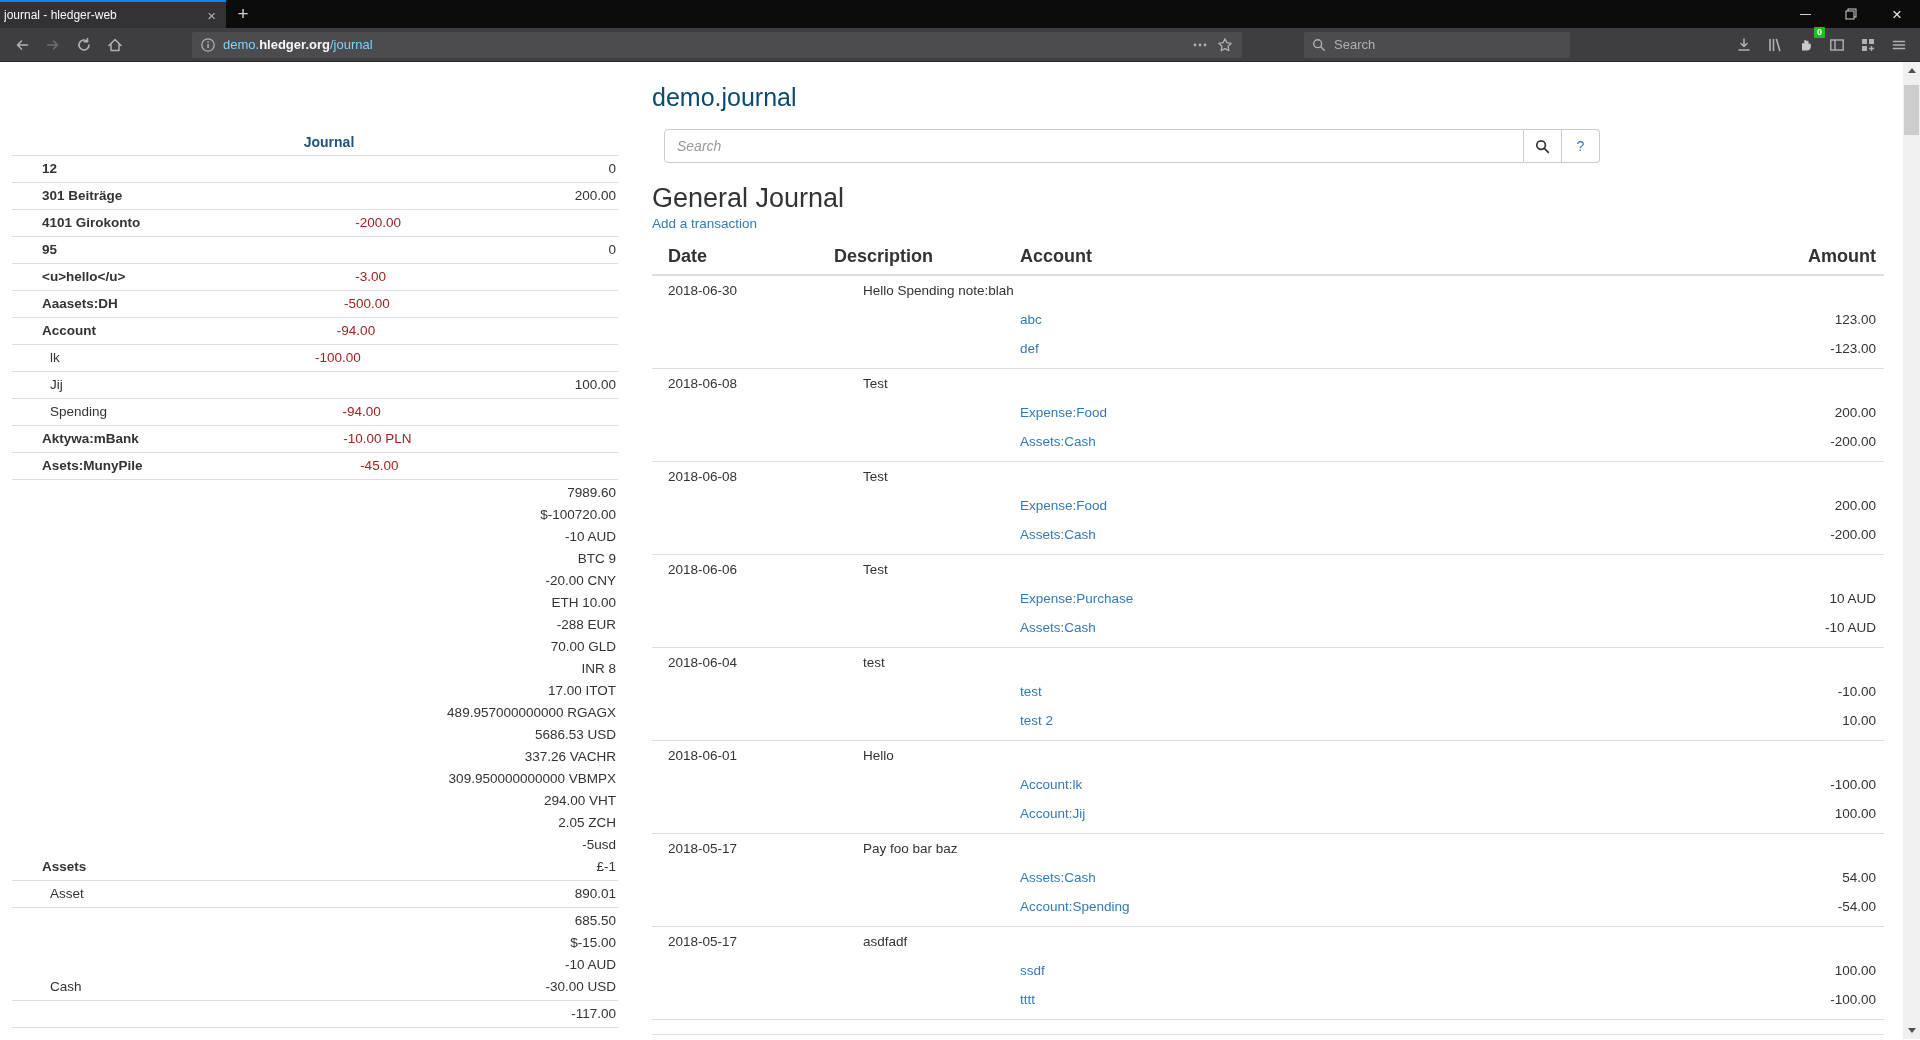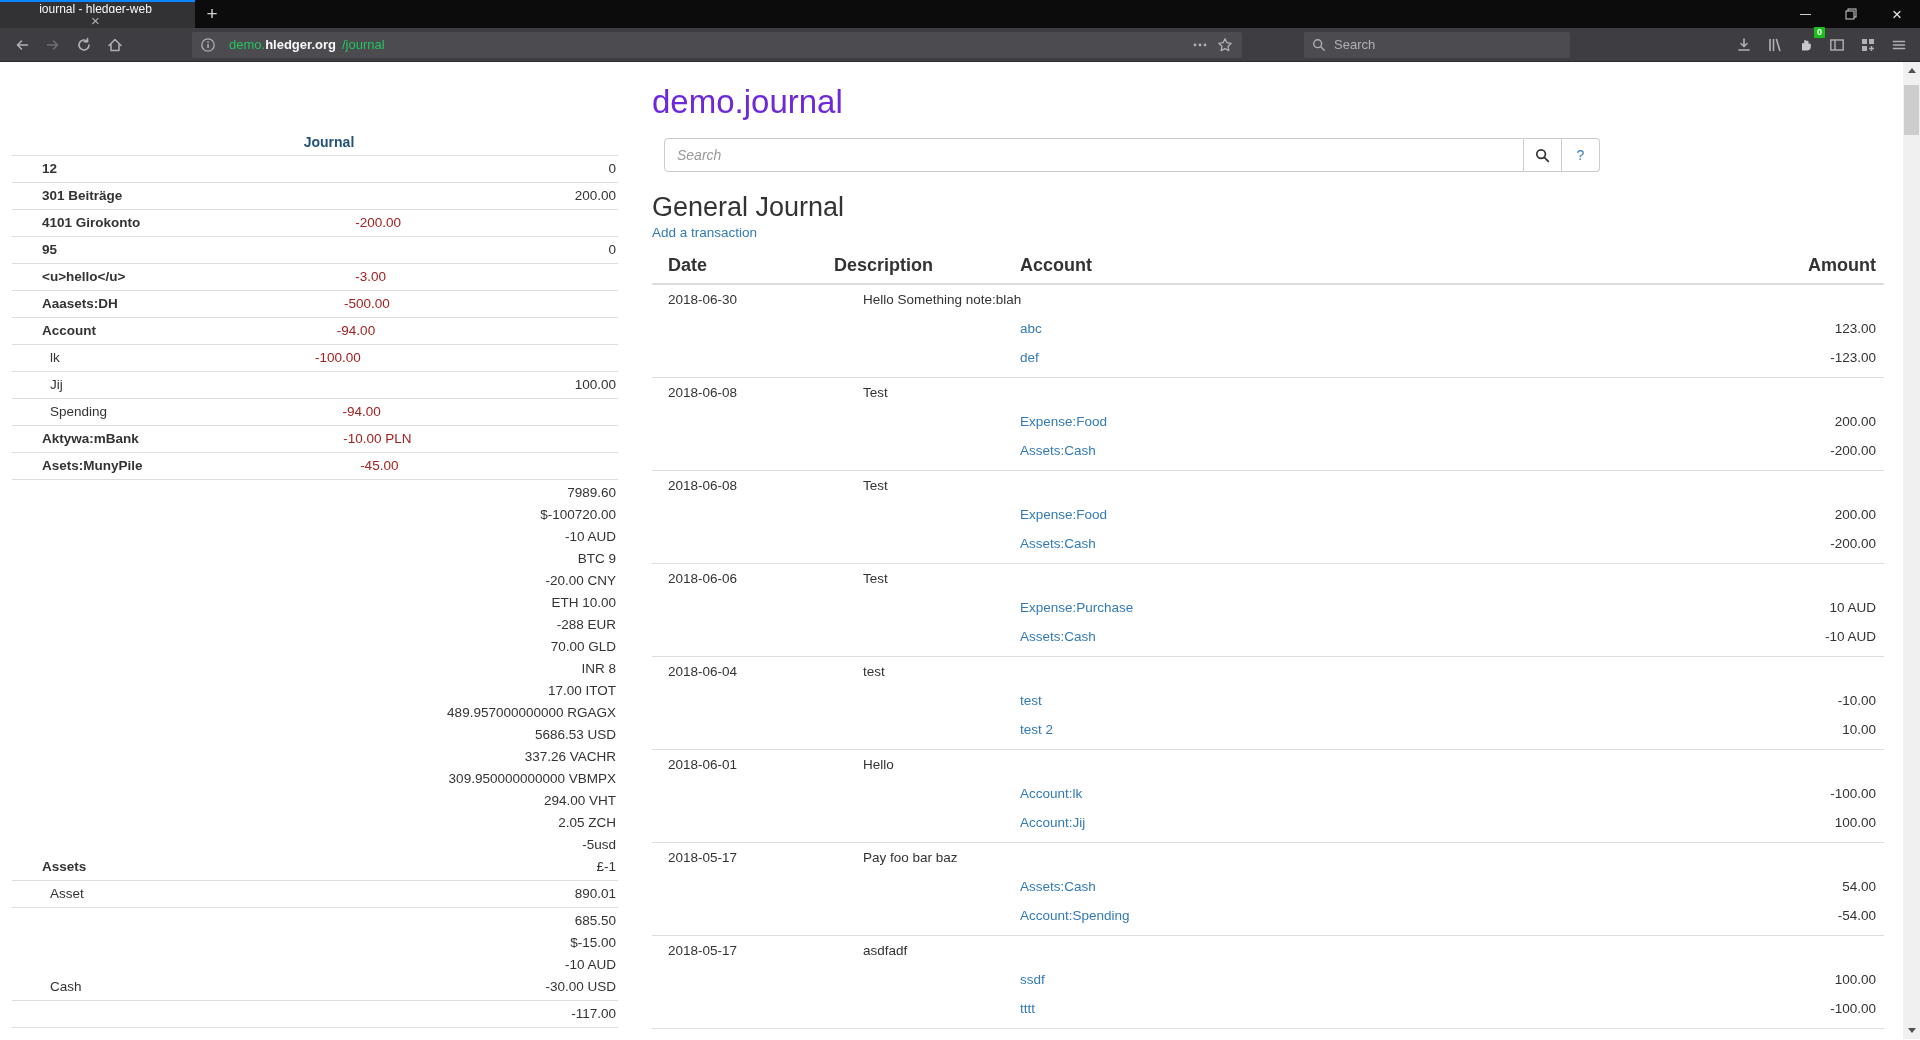--- a/index.html
+++ b/index.html
@@ -1,36 +1,36 @@
 <!DOCTYPE html>
 <html><head>
 <meta charset="utf-8">
 <style>
   html,body{margin:0;padding:0;}
   body{width:1920px;height:1040px;overflow:hidden;background:#fff;
        font-family:"Liberation Sans",sans-serif;color:#333;}
   
   .titlebar{height:28px;background:#0c0c0d;display:flex;align-items:stretch;}
-  .tab{width:195px;background:#323234;border-top:2px solid #0a84ff;display:flex;align-items:center;
-       padding:0 8px 0 4px;color:#f9f9fa;font-size:12px;box-sizing:border-box;flex-direction:column;}
+  .tab{width:226px;background:#323234;border-top:2px solid #0a84ff;display:flex;align-items:center;
+       padding:0 8px 0 4px;color:#f9f9fa;font-size:12px;box-sizing:border-box;}
   .tab-title{flex:1;white-space:nowrap;overflow:hidden;}
   .tab-close{color:#b1b1b3;font-size:15px;line-height:1;padding:0 2px;cursor:default;}
   .newtab{width:34px;color:#d0d0d3;font-size:19px;display:flex;align-items:center;justify-content:center;}
   .win-controls{margin-left:auto;display:flex;}
   .win-btn{width:46px;display:flex;align-items:center;justify-content:center;color:#e6e6e6;}
   .min-glyph{width:11px;height:1px;background:#d0d0d3;display:block;}
   .close-glyph{font-size:17px;line-height:1;color:#e6e6e6;}
   .toolbar{height:34px;background:#3d3d42;border-bottom:1px solid #2a2a2e;display:flex;align-items:center;
            padding:0 6px;box-sizing:border-box;}
   .tool-btn{width:31px;height:28px;display:flex;align-items:center;justify-content:center;border-radius:2px;}
   .spacer62{width:62px;}
   .field{background:#4b4b50;border-radius:2px;height:26px;display:flex;align-items:center;box-sizing:border-box;}
   .urlbar{width:1050px;padding:0 8px;}
   .url-text{font-size:13px;margin-left:7px;white-space:nowrap;}
-  .url-dim{color:#22c55e;margin-left:6px;}
+  .url-dim{color:#7dd3fc;}
   .url-host{color:#f9f9fa;font-weight:bold;}
   .url-flex{flex:1;}
   .searchfield{width:266px;margin-left:62px;padding:0 8px;}
   .sf-placeholder{color:#b1b1b3;font-size:13px;margin-left:8px;}
   .right-icons{margin-left:auto;display:flex;align-items:center;}
   .badge-wrap{position:relative;}
   .ext-badge{position:absolute;top:-4px;right:-4px;background:#1dbf1d;color:#fff;font-size:9px;
              line-height:11px;padding:0 3px;border-radius:1px;font-weight:bold;}
   
   .content{position:relative;height:977px;background:#fff;overflow:hidden;}
@@ -46,21 +46,21 @@
   .sb-title{color:#23527c;font-weight:bold;font-size:14px;padding:2px 0 5px 28px;
             border-bottom:1px solid #ddd;cursor:pointer;text-align:center;}
   .acct-row{display:flex;border-bottom:1px solid #ddd;padding:2px 0;line-height:22px;}
   .acct-name{flex:0 0 auto;align-self:flex-end;color:#333;text-decoration:none;cursor:pointer;}
   .lvl1{padding-left:30px;font-weight:bold;}
   .lvl2{padding-left:38px;}
   .acct-amts{flex:1;text-align:right;padding-right:2px;color:#333;}
   .neg{color:#a22222;text-align:center;}
   
   .main{position:absolute;left:652px;top:0;width:1232px;}
-  h1{margin:21px 0 0 0;font-size:33px;font-weight:500;color:#6d28d9;}
+  h1{margin:21px 0 0 0;font-size:25px;font-weight:500;color:#0c4a6e;}
   .searchrow{margin:17px 0 0 12px;display:flex;width:936px;height:34px;}
   .search-input{flex:1;border:1px solid #ccc;border-radius:4px 0 0 4px;padding:6px 12px;font-size:14px;
                 color:#555;outline:none;font-family:"Liberation Sans",sans-serif;box-sizing:border-box;}
   .search-input::placeholder{color:#999;font-style:italic;}
   .btn-search,.btn-help{width:38px;border:1px solid #ccc;border-left:none;background:#fff;cursor:pointer;
                         display:flex;align-items:center;justify-content:center;box-sizing:border-box;}
   .btn-help{border-radius:0 4px 4px 0;color:#337ab7;font-size:14px;font-family:"Liberation Sans",sans-serif;}
   h2{margin:20px 0 0 0;font-size:27px;font-weight:500;color:#333;}
   .addlink{display:inline-block;color:#337ab7;font-size:13.5px;text-decoration:none;cursor:pointer;}
   .thead{margin-top:8px;display:grid;grid-template-columns:166px 186px 1fr auto;
@@ -335,21 +335,21 @@
         <span>Date</span>
         <span>Description</span>
         <span>Account</span>
         <span class="th-amount">Amount</span>
       </div>
 
       <div>
           <div class="txn">
             <div class="tline txn-head">
               <span class="t-date">2018-06-30</span>
-              <span class="t-desc">Hello Something note:blah</span>
+              <span class="t-desc">Hello Spending note:blah</span>
             </div>
             <div class="tline posting">
               <a class="t-acct">abc</a>
               <span class="t-amt">123.00</span>
             </div>
             <div class="tline posting">
               <a class="t-acct">def</a>
               <span class="t-amt neg">-123.00</span>
             </div>
           </div>

